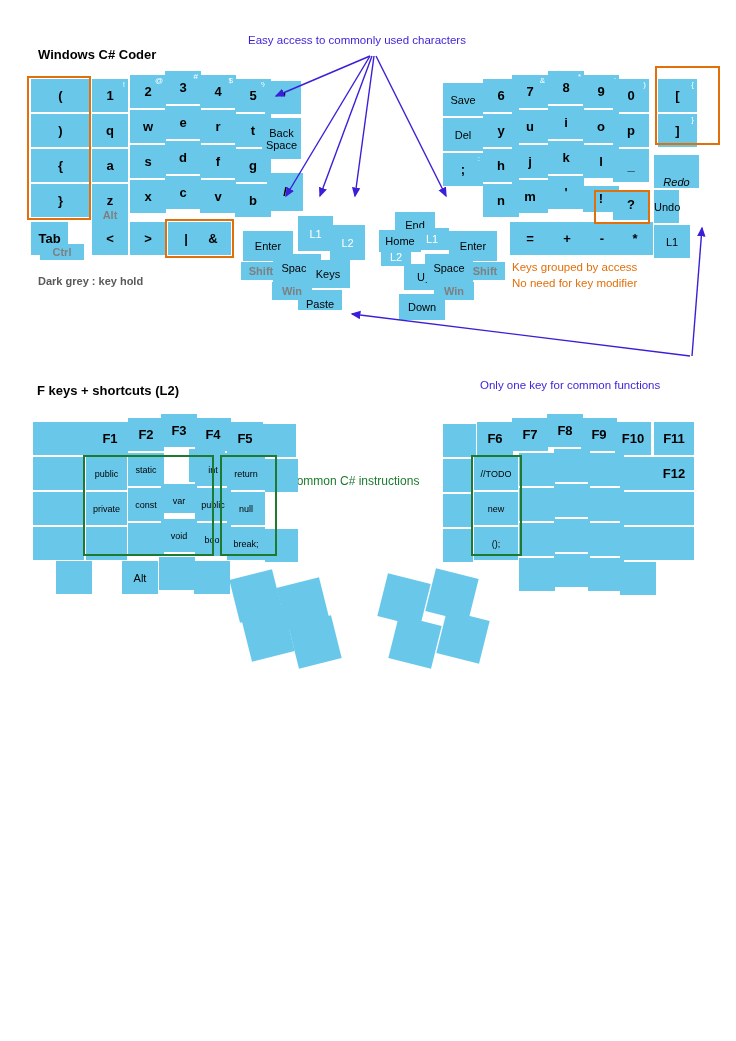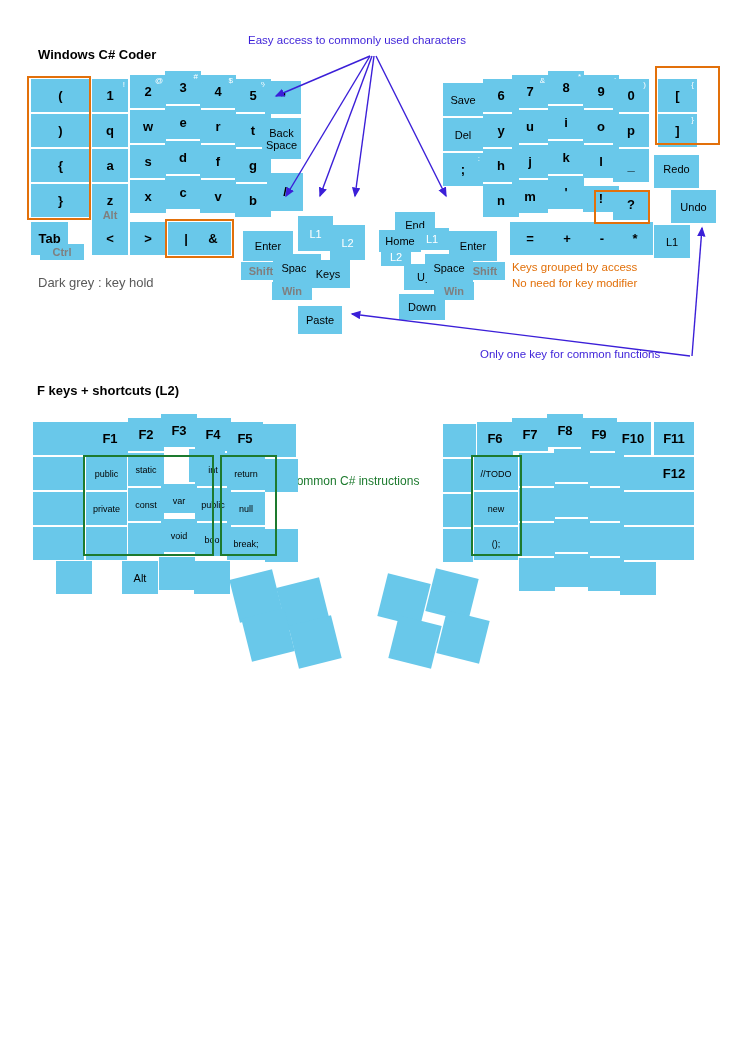--- a/index.html
+++ b/index.html
@@ -3,21 +3,21 @@
 <meta charset="utf-8">
 <style>
   html,body{margin:0;padding:0;background:#ffffff;}
   body{width:736px;height:1041px;position:relative;font-family:"Liberation Sans",sans-serif;color:#000;}
   .root{position:absolute;left:0;top:0;width:736px;height:1041px;overflow:hidden;}
 
   .title{position:absolute;font-weight:bold;font-size:13px;color:#000;}
   .note-blue{position:absolute;color:#3b1fd8;font-size:11.5px;}
   .note-orange{position:absolute;color:#e2700a;font-size:11.5px;}
   .note-green{position:absolute;color:#1d7a2e;font-size:12px;}
-  .note-grey{position:absolute;color:#595959;font-size:13px;font-weight:normal;}
+  .note-grey{position:absolute;color:#595959;font-size:11px;font-weight:bold;}
 
   .key{position:absolute;background:#69c8ea;box-sizing:border-box;}
   .key .lbl{position:absolute;left:0;right:0;text-align:center;color:#000;}
   .key .lbl.big{font-size:13px;font-weight:bold;}
   .key .lbl.med{font-size:11px;}
   .key .lbl.small{font-size:9px;}
   .key .lbl.wht{color:#ffffff;}
   .key .lbl.grey{color:#7f7f7f;font-weight:bold;}
   .key .sup{position:absolute;font-size:8px;color:#ffffff;}
   .hl-orange{position:absolute;border:2px solid #e2700a;box-sizing:border-box;}
@@ -29,21 +29,21 @@
 <body>
 
 <div class="root">
 
   <div class="title" style="left:38px;top:47px;">Windows C# Coder</div>
   <div class="title" style="left:37px;top:383px;">F keys + shortcuts (L2)</div>
 
   <div class="note-blue" style="left:248px;top:34px;">Easy access to commonly used characters</div>
   <div class="note-orange" style="left:512px;top:261px;">Keys grouped by access</div>
   <div class="note-orange" style="left:512px;top:277px;">No need for key modifier</div>
-  <div class="note-blue" style="left:480px;top:348px;">Only one key for common functions</div>
+  <div class="note-blue" style="left:480px;top:379px;">Only one key for common functions</div>
   <div class="note-grey" style="left:38px;top:275px;">Dark grey : key hold</div>
   <div class="note-green" style="left:288px;top:474px;">Common C# instructions</div>
 
   <div id="l1-left">
       <div class="key" style="left: 31px; top: 79px; width: 59px; height: 33px;">
         <span class="lbl big" style="top: 10.5px; line-height: 12px; white-space: pre-line;">(</span>
       </div>
       <div class="key" style="left: 92px; top: 79px; width: 36px; height: 33px;">
         <span class="sup" style="right: 3px; top: 1px;">!</span>
         <span class="lbl big" style="top: 10.5px; line-height: 12px; white-space: pre-line;">1</span>
@@ -161,21 +161,21 @@
       </div>
       <div class="key" style="left: 243px; top: 231px; width: 50px; height: 30px;">
         <span class="lbl med" style="top: 9px; line-height: 12px; white-space: pre-line;">Enter</span>
       </div>
       <div class="key" style="left: 273px; top: 254px; width: 48px; height: 28px;">
         <span class="lbl med" style="top: 8px; line-height: 12px; white-space: pre-line;">Space</span>
       </div>
       <div class="key" style="left: 306px; top: 260px; width: 44px; height: 28px;">
         <span class="lbl med" style="top: 8px; line-height: 12px; white-space: pre-line;">Keys</span>
       </div>
-      <div class="key" style="left: 298px; top: 306px; width: 44px; height: 28px;">
+      <div class="key" style="left: 298px; top: 290px; width: 44px; height: 20px;">
         <span class="lbl med" style="top: 8px; line-height: 12px; white-space: pre-line;">Paste</span>
       </div>
       <div class="key" style="left: 241px; top: 262px; width: 40px; height: 18px;">
         <span class="lbl med grey" style="top: 3px; line-height: 12px; white-space: pre-line;">Shift</span>
       </div>
       <div class="key" style="left: 272px; top: 282px; width: 40px; height: 18px;">
         <span class="lbl med grey" style="top: 3px; line-height: 12px; white-space: pre-line;">Win</span>
       </div>
     </div>
   <div id="l1-right">
@@ -241,38 +241,38 @@
       <div class="key" style="left: 548px; top: 141px; width: 36px; height: 33px;">
         <span class="lbl big" style="top: 10.5px; line-height: 12px; white-space: pre-line;">k</span>
       </div>
       <div class="key" style="left: 583px; top: 145px; width: 36px; height: 33px;">
         <span class="lbl big" style="top: 10.5px; line-height: 12px; white-space: pre-line;">l</span>
       </div>
       <div class="key" style="left: 613px; top: 149px; width: 36px; height: 33px;">
         <span class="lbl big" style="top: 10.5px; line-height: 12px; white-space: pre-line;">_</span>
       </div>
       <div class="key" style="left: 654px; top: 155px; width: 45px; height: 33px;">
-        <span class="lbl med" style="top: 8px; line-height: 12px; white-space: pre-line;">Redo</span>
+        <span class="lbl med" style="top: 21px; line-height: 12px; white-space: pre-line; font-style: italic;">Redo</span>
       </div>
       <div class="key" style="left: 483px; top: 184px; width: 36px; height: 33px;">
         <span class="lbl big" style="top: 10.5px; line-height: 12px; white-space: pre-line;">n</span>
       </div>
       <div class="key" style="left: 512px; top: 180px; width: 36px; height: 33px;">
         <span class="lbl big" style="top: 10.5px; line-height: 12px; white-space: pre-line;">m</span>
       </div>
       <div class="key" style="left: 548px; top: 176px; width: 36px; height: 33px;">
         <span class="lbl big" style="top: 10.5px; line-height: 12px; white-space: pre-line;">'</span>
       </div>
       <div class="key" style="left: 583px; top: 186px; width: 36px; height: 26px;">
         <span class="lbl big" style="top: 7px; line-height: 12px; white-space: pre-line;">!</span>
       </div>
       <div class="key" style="left: 613px; top: 190px; width: 36px; height: 30px;">
         <span class="lbl big" style="top: 9px; line-height: 12px; white-space: pre-line;">?</span>
       </div>
-      <div class="key" style="left: 654px; top: 190px; width: 45px; height: 33px; margin-left: 17px;">
+      <div class="key" style="left: 654px; top: 190px; width: 25px; height: 33px;">
         <span class="lbl med" style="top: 10.5px; line-height: 12px; white-space: pre-line;">Undo</span>
       </div>
       <div class="key" style="left: 510px; top: 222px; width: 40px; height: 33px;">
         <span class="lbl big" style="top: 10.5px; line-height: 12px; white-space: pre-line;">=</span>
       </div>
       <div class="key" style="left: 549px; top: 222px; width: 36px; height: 33px;">
         <span class="lbl big" style="top: 10.5px; line-height: 12px; white-space: pre-line;">+</span>
       </div>
       <div class="key" style="left: 584px; top: 222px; width: 36px; height: 33px;">
         <span class="lbl big" style="top: 10.5px; line-height: 12px; white-space: pre-line;">-</span>

